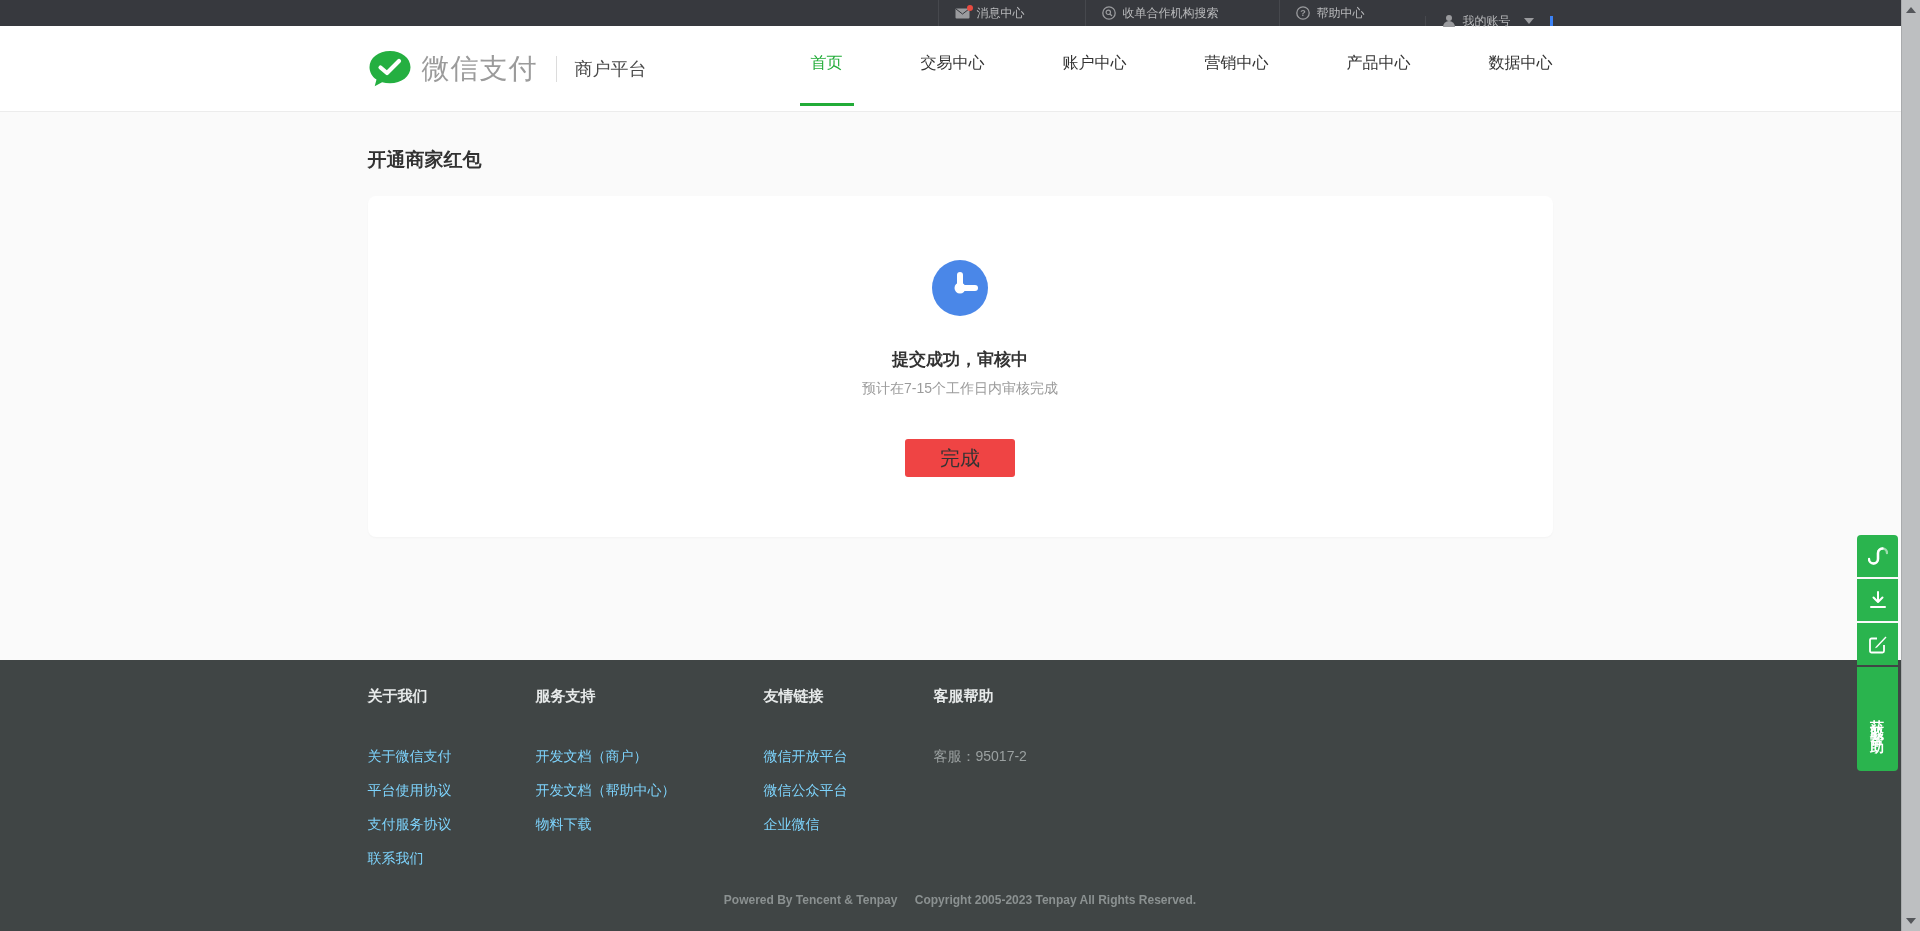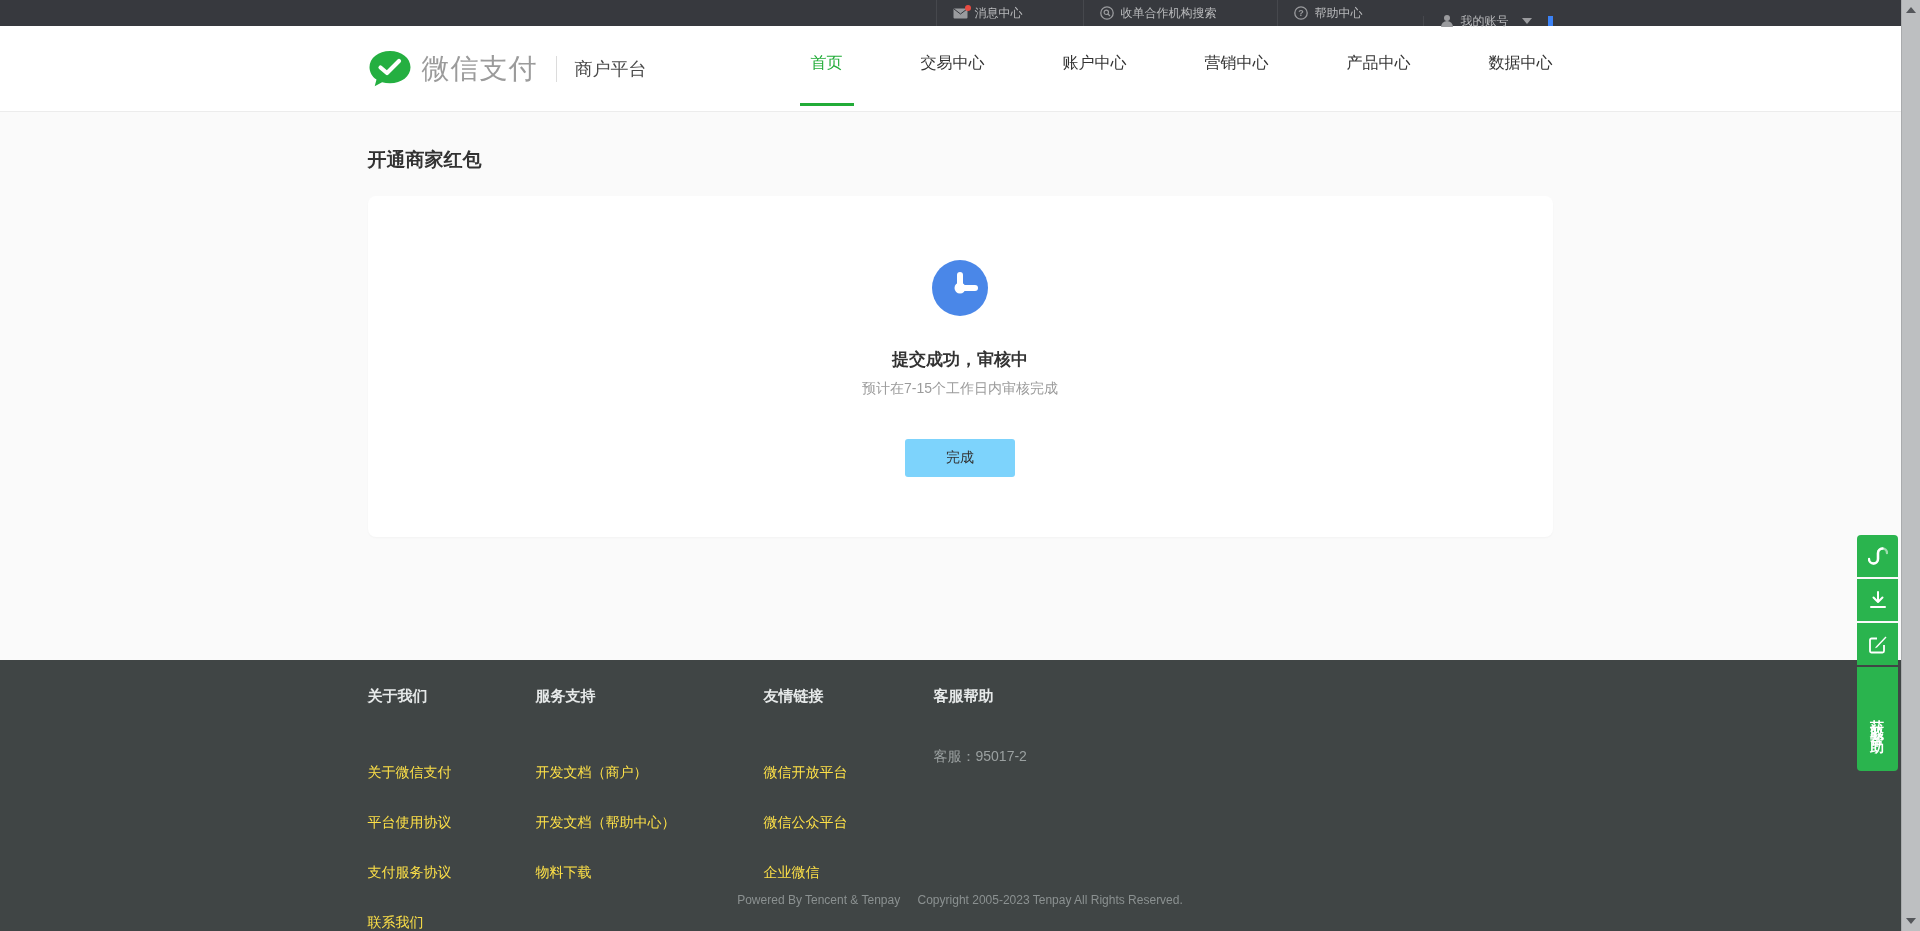--- a/index.html
+++ b/index.html
@@ -5,21 +5,21 @@
   * { margin:0; padding:0; box-sizing:border-box; }
   html,body { width:1920px; height:931px; overflow:hidden; }
   body { font-family:"Liberation Sans","DejaVu Sans",sans-serif; background:#fafafa; position:relative; color:#333; }
   .container { width:1185px; margin:0 auto; position:relative; }
 
   
   .topbar { height:26px; background:#37393e; }
   .topbar-inner { height:26px; display:flex; justify-content:flex-end; align-items:stretch;gap:44px; }
   .tb-item { display:flex; align-items:center; gap:7px; padding:0 16px; font-size:12px;
              color:#b9babc; border-left:1px solid #46484d; cursor:pointer; position:relative; }
-  .tb-item:last-child { border-right:5px solid #3b82f6;margin-top:16px; }
+  .tb-item:last-child { border-right:3px solid #3b82f6;margin-top:16px; }
   .tb-icon { position:relative; display:inline-flex; align-items:center; }
   .red-dot { position:absolute; top:-3px; right:-3px; width:6px; height:6px; border-radius:50%; background:#e84b41; }
   .caret { width:0; height:0; border-left:5px solid transparent; border-right:5px solid transparent;
            border-top:6px solid #9a9b9e; margin-left:6px; }
 
   
   header { height:86px; background:#ffffff; border-bottom:1px solid #ececec; }
   .header-inner { height:86px; display:flex; align-items:center; justify-content:space-between; }
   .brand { display:flex; align-items:center; cursor:pointer; }
   .brand-text { font-size:28px; color:#9b9b9b; margin-left:10px; letter-spacing:1px; }
@@ -33,34 +33,34 @@
               width:54px; height:3px; background:#22ac38; }
 
   
   main { height:548px; }
   .page-title { font-size:19px; font-weight:700; color:#333; padding-top:35px; }
   .card { margin-top:23px; height:341px; background:#fff; border-radius:8px;
           box-shadow:0 1px 2px rgba(0,0,0,0.03); text-align:center; padding-top:64px; }
   .clock-wrap { display:flex; justify-content:center; }
   .status-title { margin-top:32px; font-size:17px; font-weight:700; color:#333; }
   .status-desc { margin-top:9px; font-size:14px; color:#9b9b9b; }
-  .done-btn { margin-top:41px; width:110px; height:38px; background:#7dd3fc; border:none;
-              border-radius:3px; font-size:14px; color:#333; cursor:pointer; font-family:inherit; }
+  .done-btn { margin-top:41px; width:110px; height:38px; background:#ef4444; border:none;
+              border-radius:3px; font-size:20px; color:#333; cursor:pointer; font-family:inherit; }
 
   
   footer { height:271px; background:#404545; position:relative; }
   .footer-cols { display:flex; padding-top:27px; }
   .fcol { display:flex; flex-direction:column; }
   .fcol-1 { width:168px; } .fcol-2 { width:228px; } .fcol-3 { width:170px; } .fcol-4 { flex:1; }
   .fhead { font-size:15px; font-weight:700; color:#e6e9e9; margin-bottom:26px; }
-  .flink { font-size:14px; color:#fde047; text-decoration:none; margin-top:32px; cursor:pointer; display:block; }
+  .flink { font-size:14px; color:#7dd3fc; text-decoration:none; margin-top:16px; cursor:pointer; display:block; }
   .ftext { font-size:14px; color:#9aa0a0; margin-top:16px; display:block; }
   .copyright { position:absolute; left:0; right:0; bottom:24px; text-align:center;
                font-size:12px; color:#8b9191; }
-  .copyright span { margin:0 7px; }
+  .copyright span { margin:0 7px;font-weight:bold; }
 
   
   .float-stack { position:absolute; top:535px; right:22px; width:41px; display:flex;
                  flex-direction:column; gap:2px; z-index:5; }
   .float-btn { width:41px; height:42px; background:#2ab44e; display:flex; align-items:center;
                justify-content:center; cursor:pointer; }
   .float-btn:first-child { border-radius:4px 4px 0 0; }
   .float-help { width:41px; height:104px; background:#2ab44e; border-radius:0 0 4px 4px;
                 color:#fff; font-size:14px; font-weight:700; cursor:pointer;
                 writing-mode:vertical-rl; text-orientation:upright; letter-spacing:7px;

